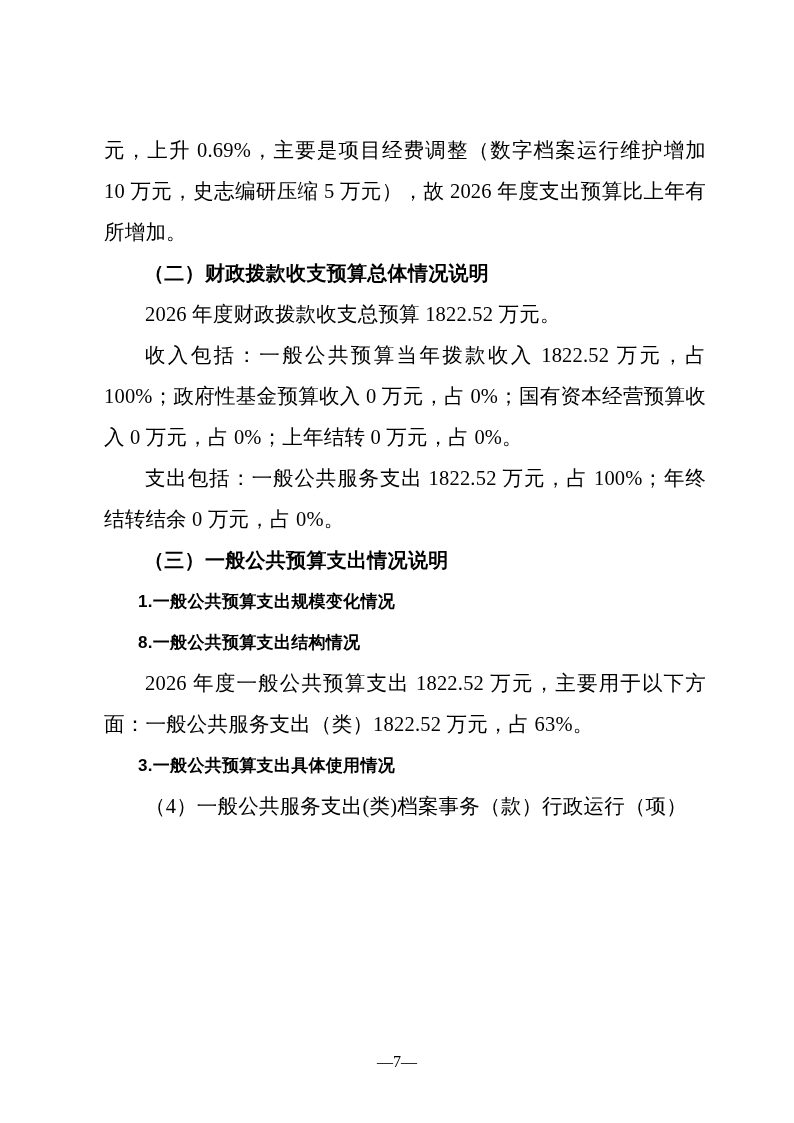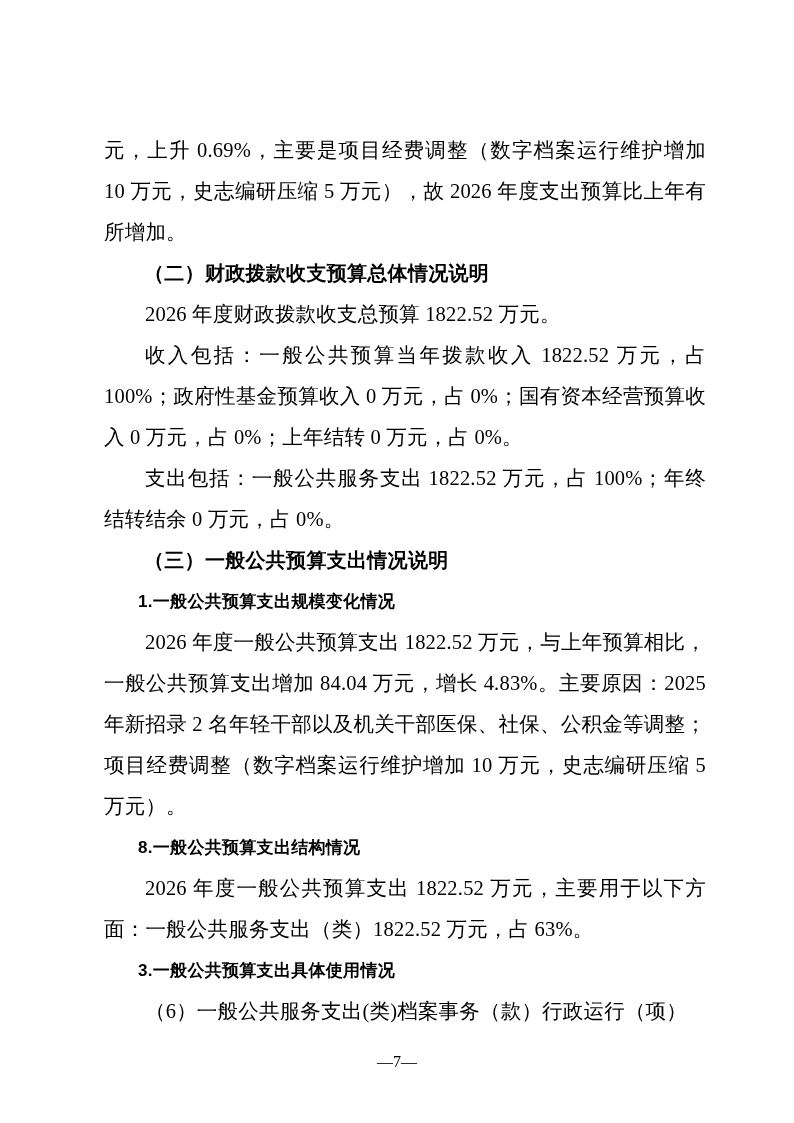--- a/index.html
+++ b/index.html
@@ -78,27 +78,26 @@
     <p class="body-text indent">2026 年度财政拨款收支总预算 1822.52 万元。</p>
 
     <p class="body-text indent">收入包括：一般公共预算当年拨款收入 1822.52 万元，占 100%；政府性基金预算收入 0 万元，占 0%；国有资本经营预算收入 0 万元，占 0%；上年结转 0 万元，占 0%。</p>
 
     <p class="body-text indent">支出包括：一般公共服务支出 1822.52 万元，占 100%；年终结转结余 0 万元，占 0%。</p>
 
     <p class="heading">（三）一般公共预算支出情况说明</p>
 
     <p class="subheading">1.一般公共预算支出规模变化情况</p>
 
-    <p class="body-text indent">2026 年度一般公共预算支出 1822.52 万元，与上年预算相比，一般公共预算支出增加 84.04 万元，增长 4.83%。主要原因：2025 年新招录 2 名年轻干部以及机关干部医保、社保、公积金等调整；项目经费调整（数字档案运行维护增加 10 万元，史志编研压缩 5 万元）。</p>
 
     <p class="subheading">8.一般公共预算支出结构情况</p>
 
     <p class="body-text indent">2026 年度一般公共预算支出 1822.52 万元，主要用于以下方面：一般公共服务支出（类）1822.52 万元，占 63%。</p>
 
     <p class="subheading">3.一般公共预算支出具体使用情况</p>
 
-    <p class="body-text indent">（6）一般公共服务支出(类)档案事务（款）行政运行（项）</p>
+    <p class="body-text indent">（4）一般公共服务支出(类)档案事务（款）行政运行（项）</p>
 
   </div>
 
 </div>
 
 <div class="footer">—7—</div>
 
 </body></html>

